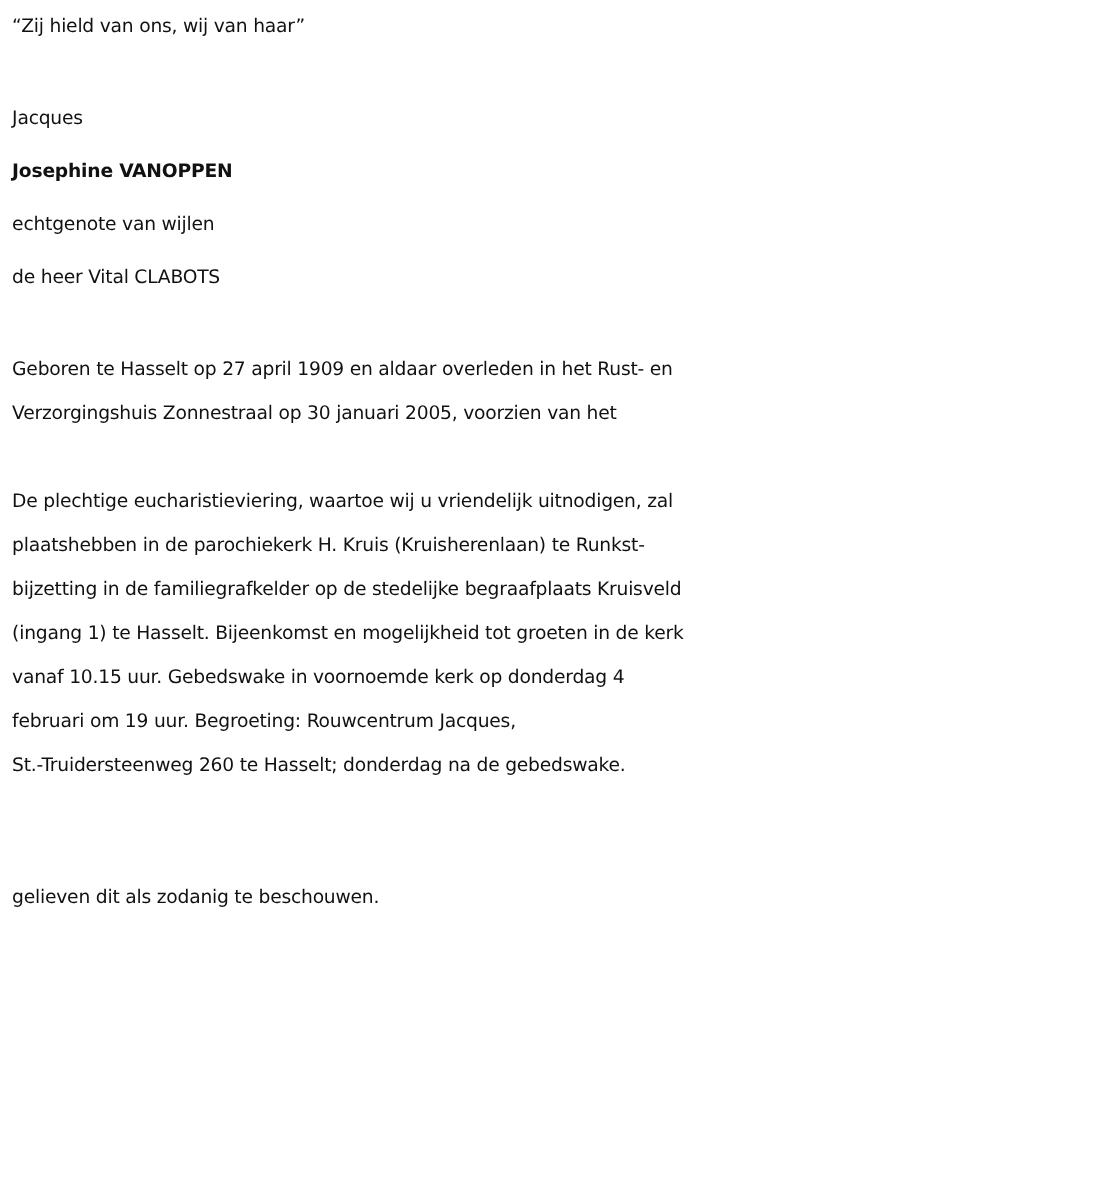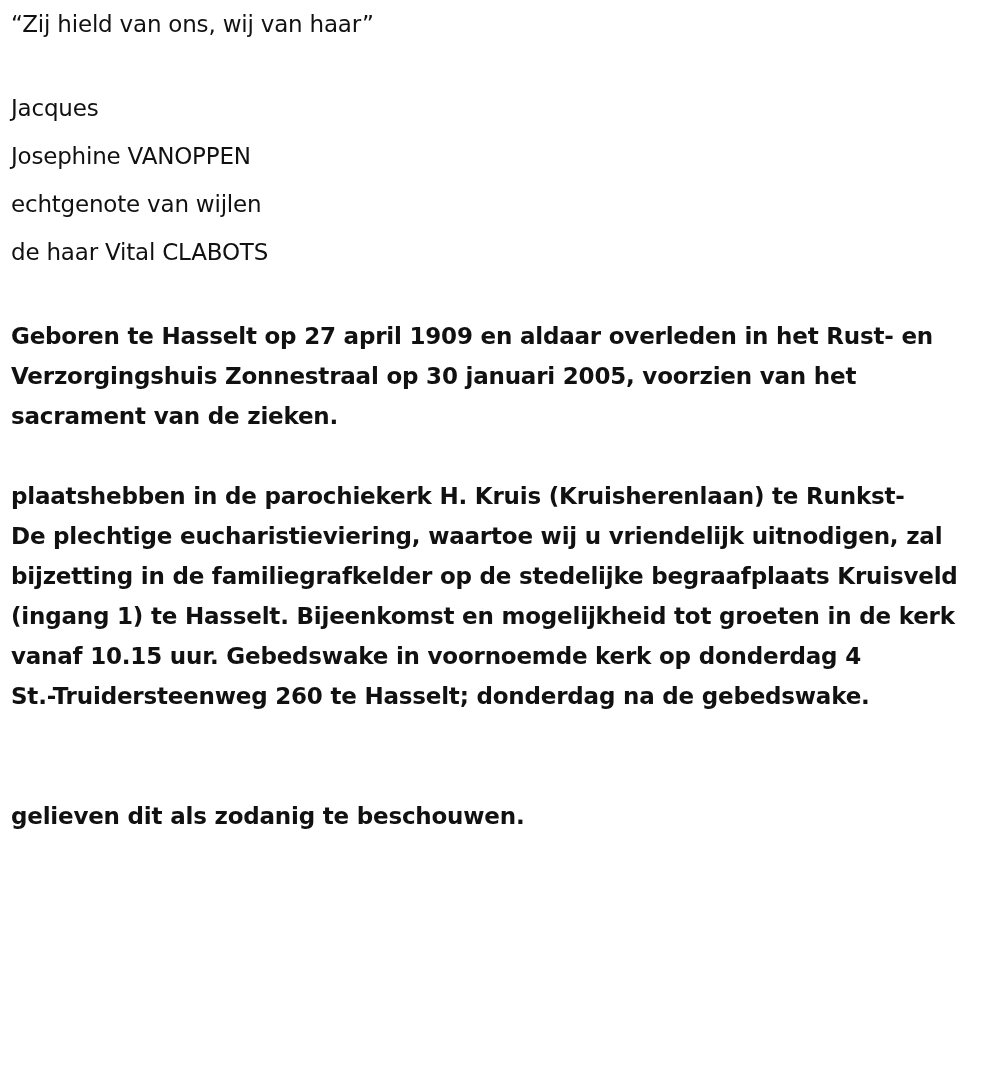--- a/index.html
+++ b/index.html
@@ -2,53 +2,53 @@
 <html><head>
   <meta charset="utf-8">
   <style>
     html, body { margin: 0; padding: 0; background: #ffffff; }
     body {
       width: 1000px; height: 1086px; overflow: hidden;
       font-family: "DejaVu Sans", sans-serif;
       color: #111111;
     }
     .doc { position: relative; padding: 4px 0 0 11px; }
-    .line { font-size: 23px; line-height: 40px; white-space: nowrap; letter-spacing: -0.2px; }
-    .bold { font-weight: normal; }
+    .line { font-size: 17px; line-height: 40px; white-space: nowrap; letter-spacing: -0.2px; }
+    .bold { font-weight: bold; }
     .gap { height: 40px; }
-    .para .line { line-height: 40px; font-weight: bold; }
+    .para .line { line-height: 40px; }
   </style>
 </head>
 <body>
 
 <div class="doc">
   <div class="line">“Zij hield van ons, wij van haar”</div>
   <div class="gap"></div>
 
   <div>
     <div class="line" style="line-height:48px">Jacques</div>
     <div class="line bold" style="line-height:48px">Josephine VANOPPEN</div>
     <div class="line" style="line-height:48px">echtgenote van wijlen</div>
-    <div class="line" style="line-height:48px">de haar Vital CLABOTS</div>
+    <div class="line" style="line-height:48px">de heer Vital CLABOTS</div>
   </div>
   <div class="gap"></div>
 
   <div class="para">
     <div class="line">Geboren te Hasselt op 27 april 1909 en aldaar overleden in het Rust- en</div>
     <div class="line">Verzorgingshuis Zonnestraal op 30 januari 2005, voorzien van het</div>
-    <div class="line">sacrament van de zieken.</div>
   </div>
   <div class="gap"></div>
 
   <div class="para">
+    <div class="line">De plechtige eucharistieviering, waartoe wij u vriendelijk uitnodigen, zal</div>
     <div class="line">plaatshebben in de parochiekerk H. Kruis (Kruisherenlaan) te Runkst-</div>
-    <div class="line">De plechtige eucharistieviering, waartoe wij u vriendelijk uitnodigen, zal</div>
     <div class="line">bijzetting in de familiegrafkelder op de stedelijke begraafplaats Kruisveld</div>
     <div class="line">(ingang 1) te Hasselt. Bijeenkomst en mogelijkheid tot groeten in de kerk</div>
     <div class="line">vanaf 10.15 uur. Gebedswake in voornoemde kerk op donderdag 4</div>
+    <div class="line">februari om 19 uur. Begroeting: Rouwcentrum Jacques,</div>
     <div class="line">St.-Truidersteenweg 260 te Hasselt; donderdag na de gebedswake.</div>
   </div>
   <div class="gap"></div>
 
   <div class="gap"></div>
 
   <div class="para">
     <div class="line">gelieven dit als zodanig te beschouwen.</div>
   </div>
 </div>

